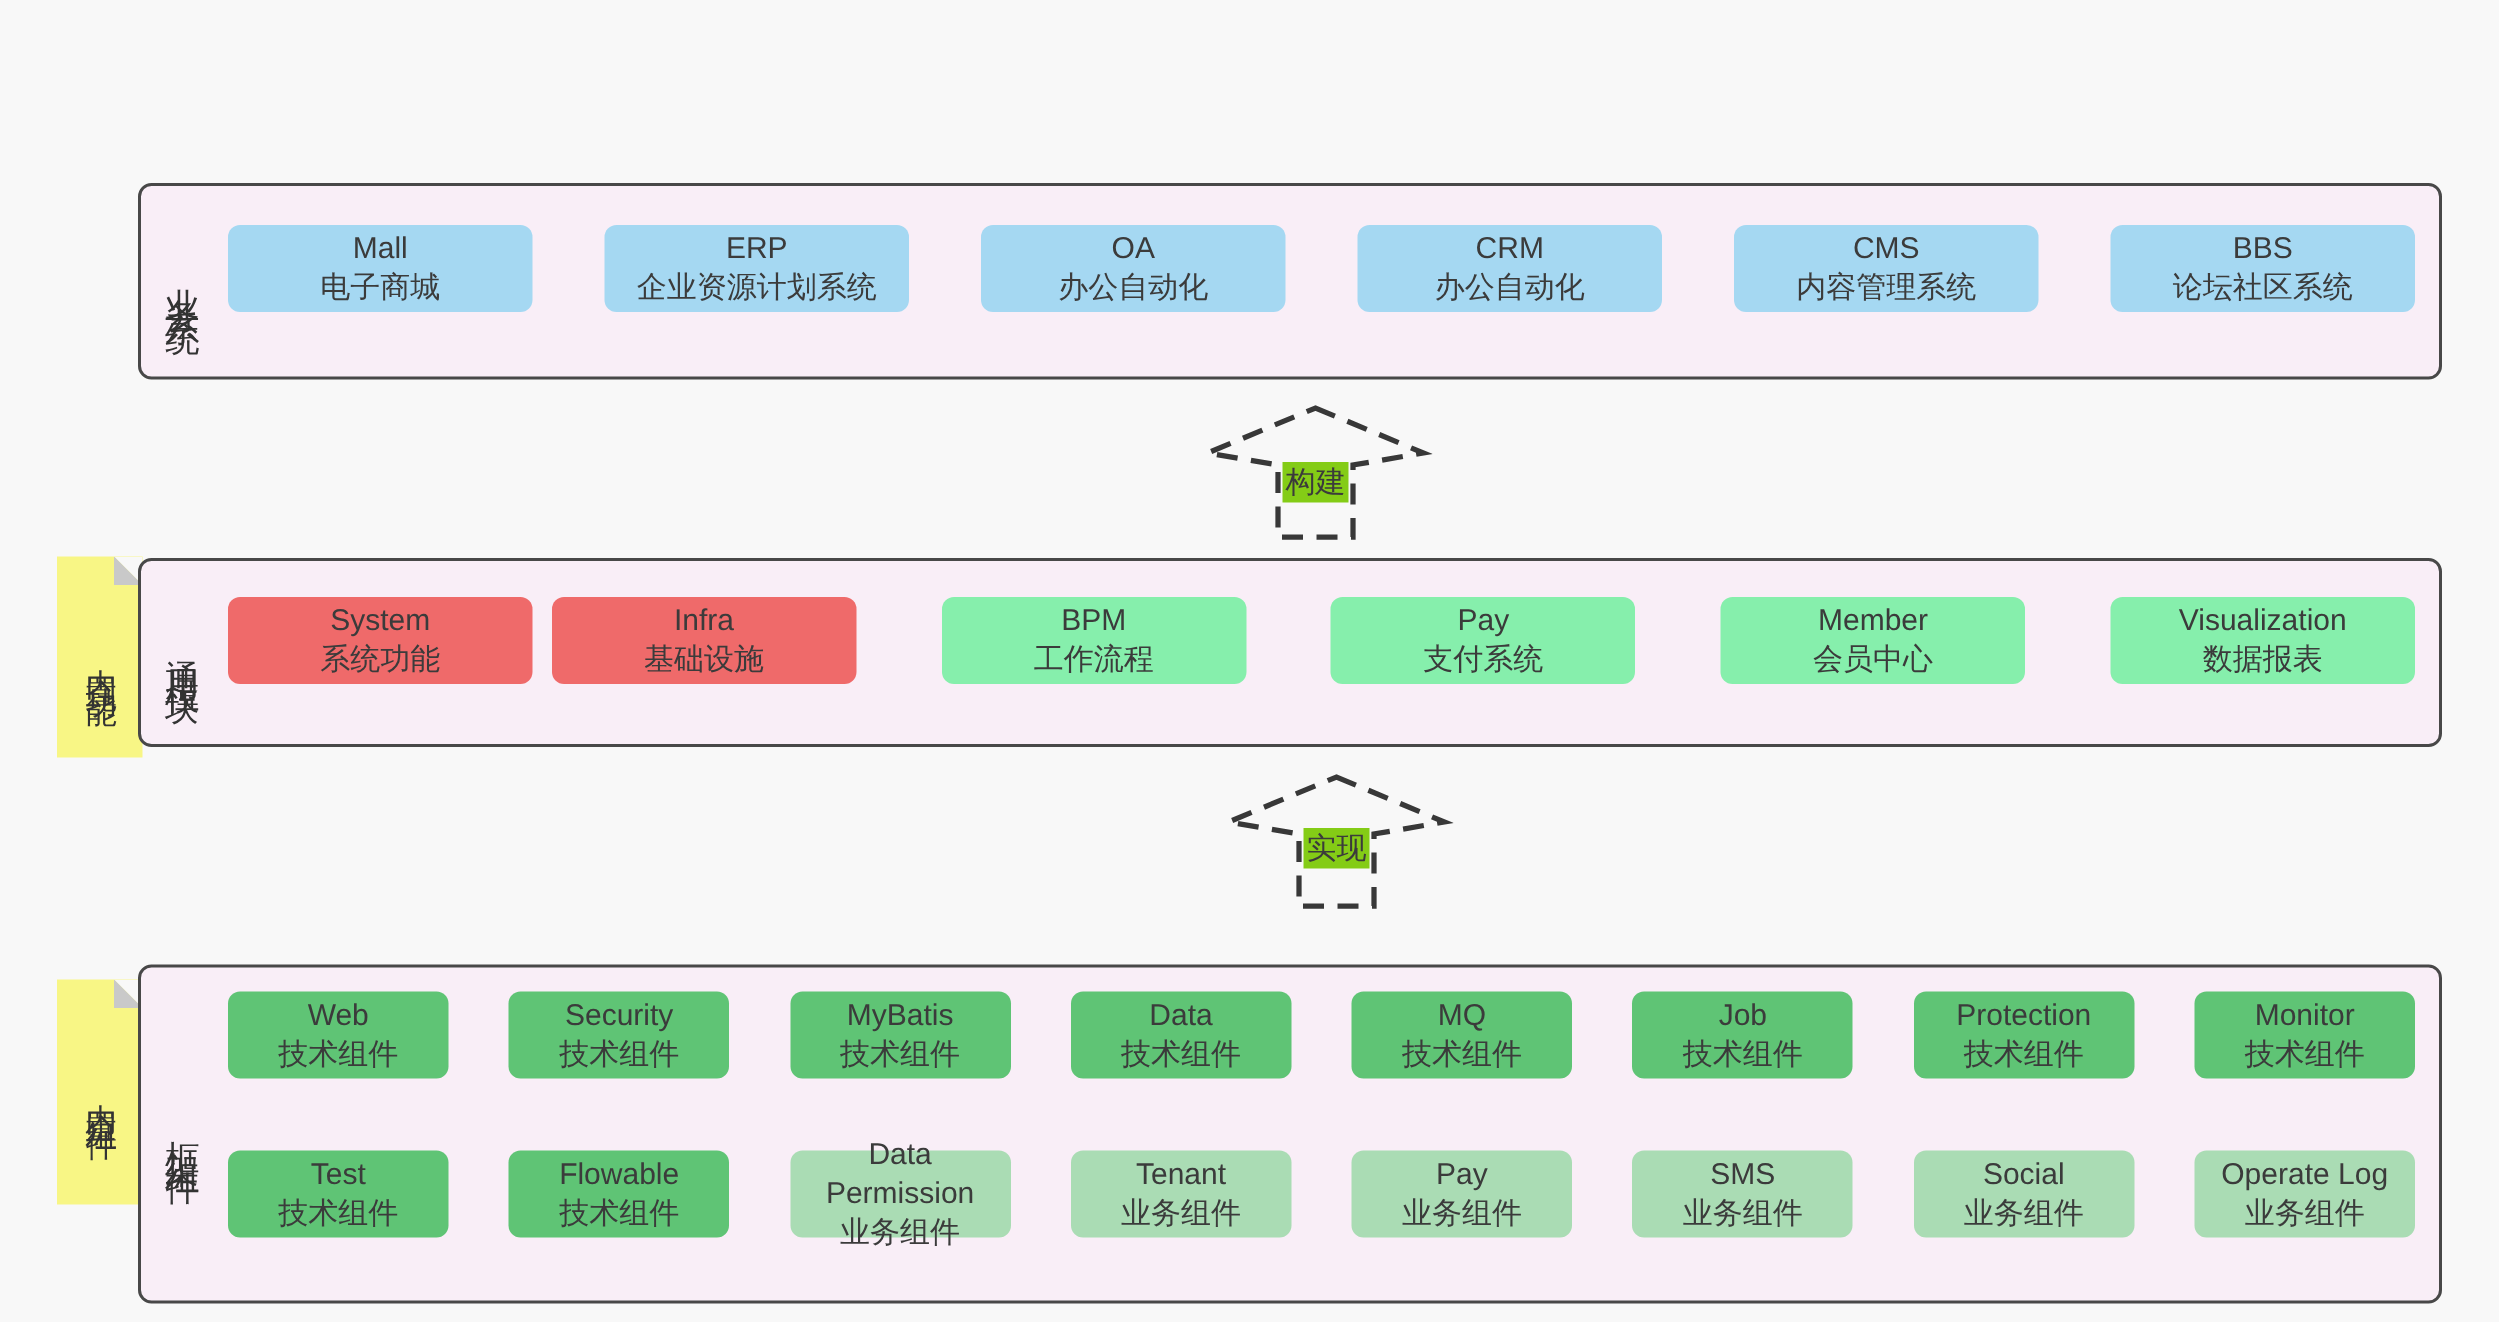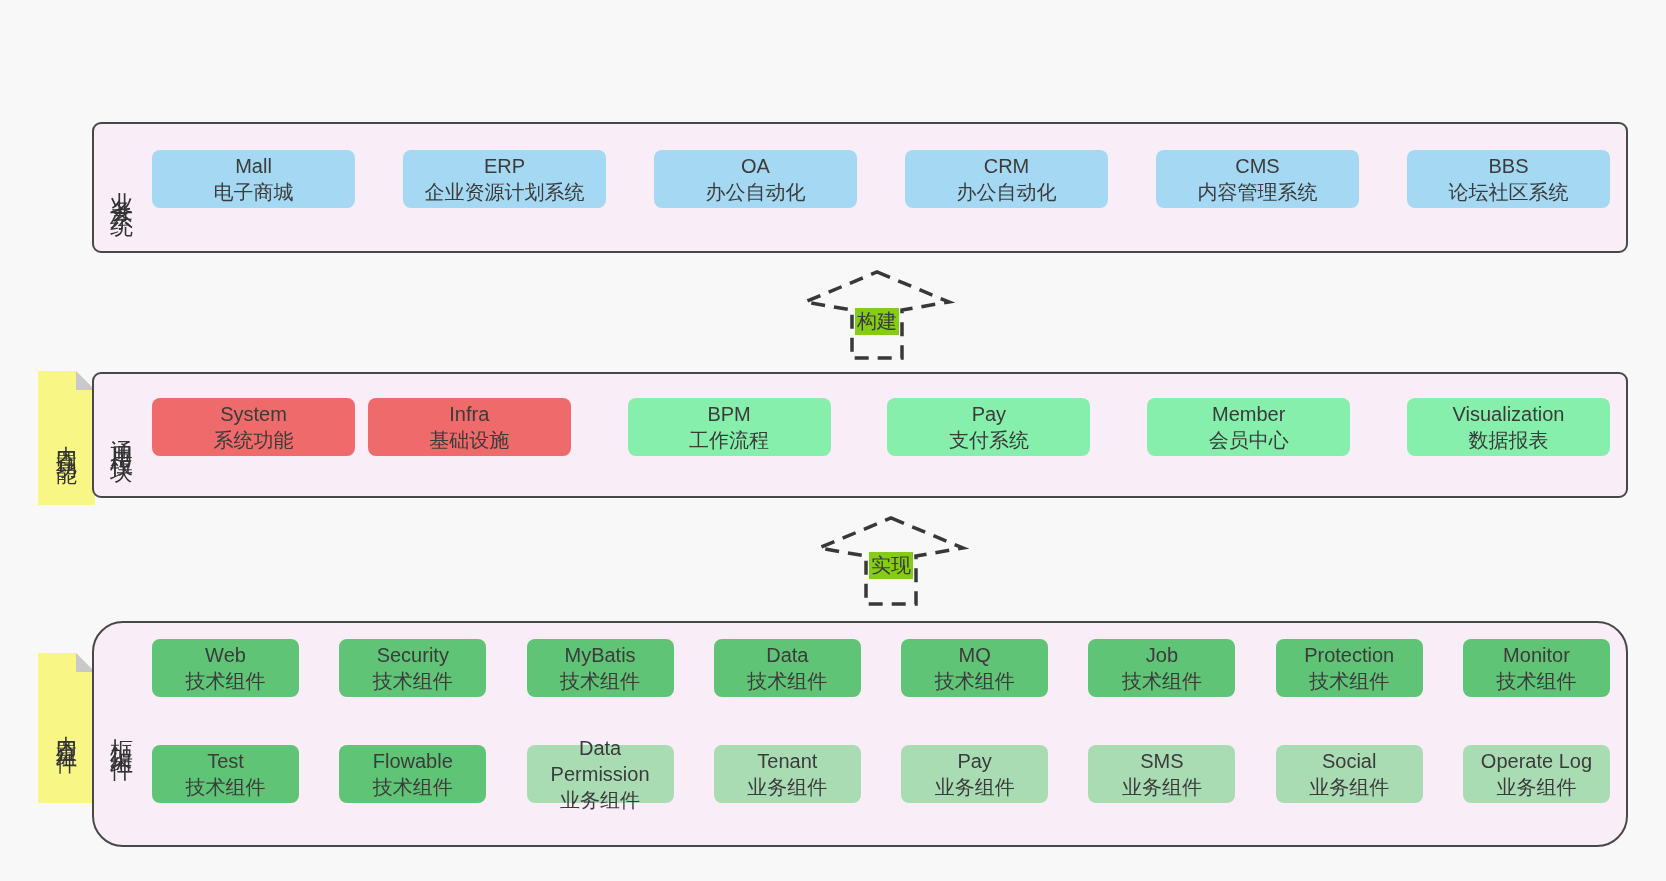--- a/index.html
+++ b/index.html
@@ -8,21 +8,21 @@
     background:#f8f8f8;
     font-family:"Liberation Sans","DejaVu Sans",sans-serif;
     color:#3c3c3c;
   }
   .layer{
     position:absolute;left:92px;width:1536px;box-sizing:border-box;
     background:#f9eef7;border:2px solid #484848;border-radius:9px;z-index:2;
   }
   #layer-business{top:122px;height:131px;}
   #layer-modules{top:372px;height:126px;}
-  #layer-components{top:621px;height:226px;border-radius:31px;}
+  #layer-components{top:643px;height:226px;}
   .vlabel{
     position:absolute;left:13px;top:50%;transform:translateY(-50%);
     writing-mode:vertical-rl;text-orientation:upright;
     font-size:23px;letter-spacing:7px;color:#333;white-space:nowrap;
   }
   .row{
     position:absolute;left:58px;right:16px;
     display:flex;justify-content:space-between;
   }
   .row-business{top:26px;}

